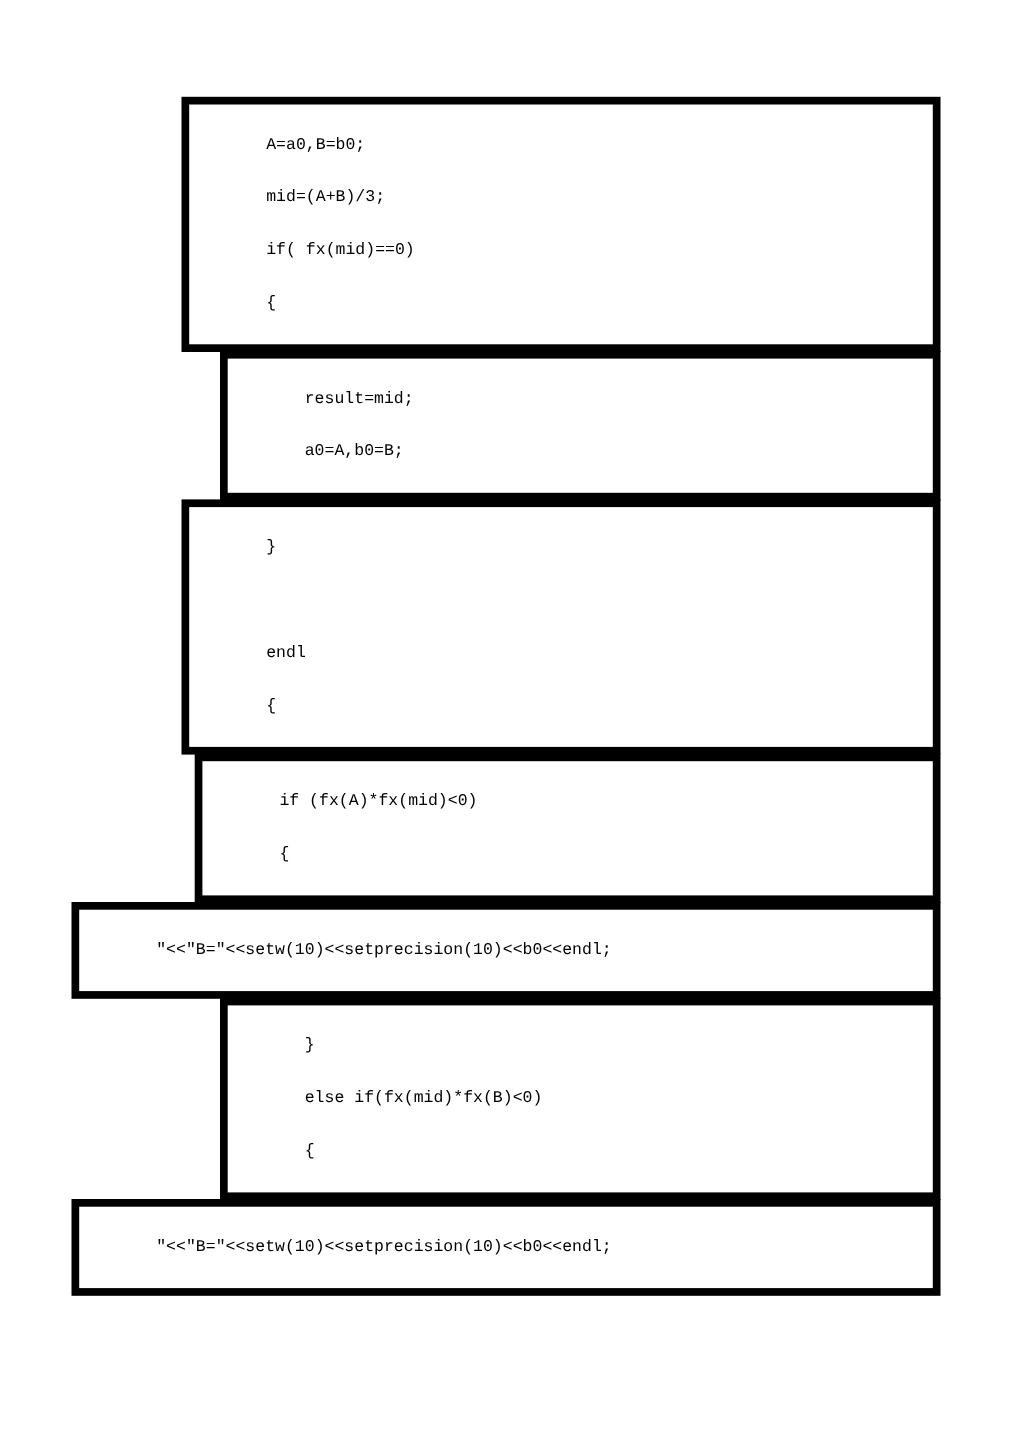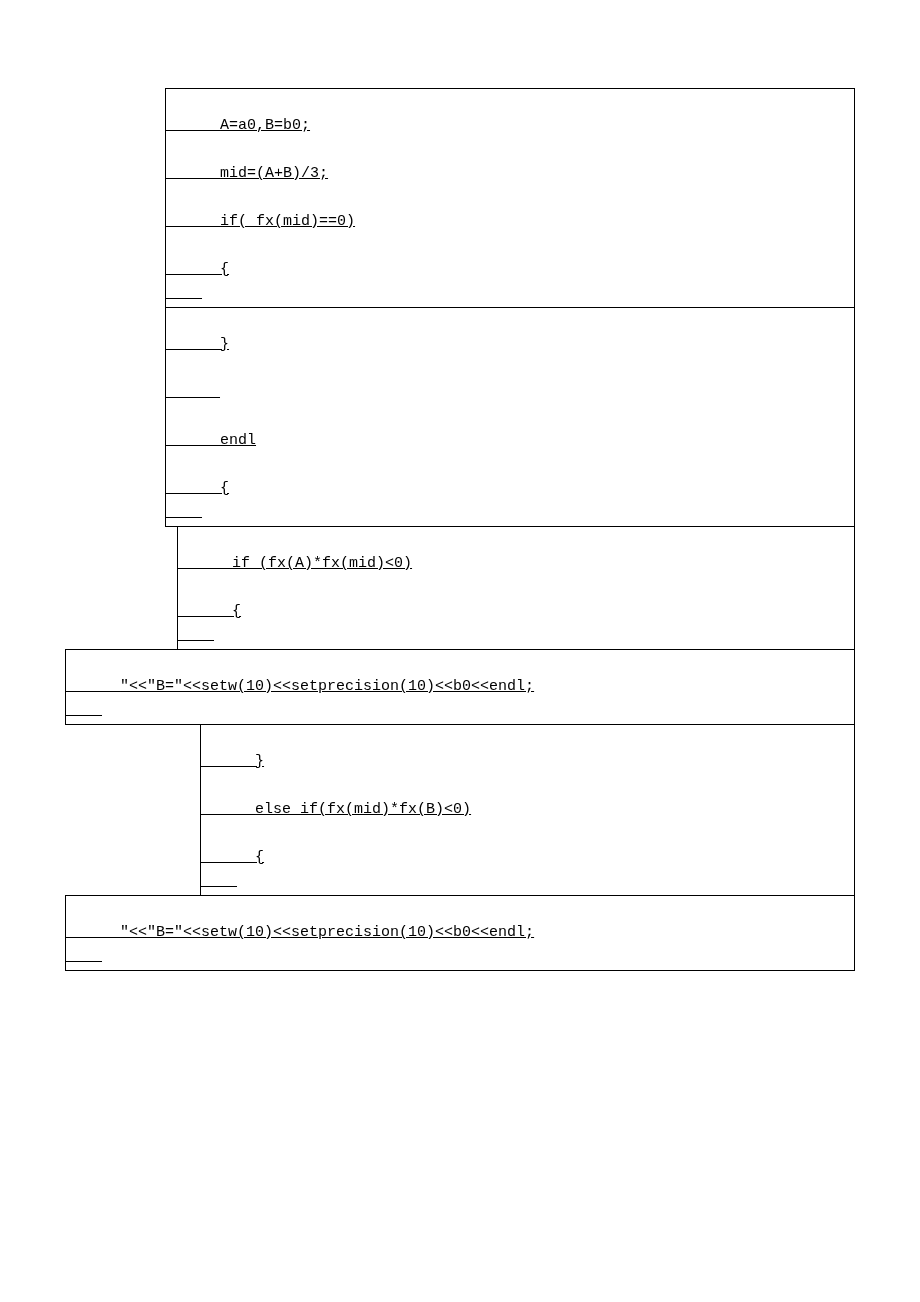--- a/index.html
+++ b/index.html
@@ -12,44 +12,49 @@
     color: #000;
   }
   .page {
     width: 920px;
     min-height: 1302px;
     padding: 88px 65px 60px 65px;
     box-sizing: border-box;
     position: relative;
   }
   .cell {
-    border: 1px solid #000000;
-    padding: 1px 0;
+    border: 7px solid #000000;
+    padding: 1px 16px;
     box-sizing: border-box;
     white-space: pre;
-    text-decoration: underline;
   }
   .row {
     margin-bottom: -1px;
   }
 </style>
 </head>
 <body>
 
 <div class="page">
 
   <div class="row" style="margin-left:100px;">
     <div class="cell">
       <span>A=a0,B=b0;</span><br>
       <span>mid=(A+B)/3;</span><br>
       <span>if( fx(mid)==0)</span><br>
       <span>{</span>
     </div>
   </div>
 
+  <div class="row" style="margin-left:135px;">
+    <div class="cell">
+      <span>result=mid;</span><br>
+      <span>a0=A,b0=B;</span>
+    </div>
+  </div>
 
   <div class="row" style="margin-left:100px;">
     <div class="cell">
       <span>}</span><br>
       <br>
       <span>endl</span><br>
       <span>{</span>
     </div>
   </div>
 

